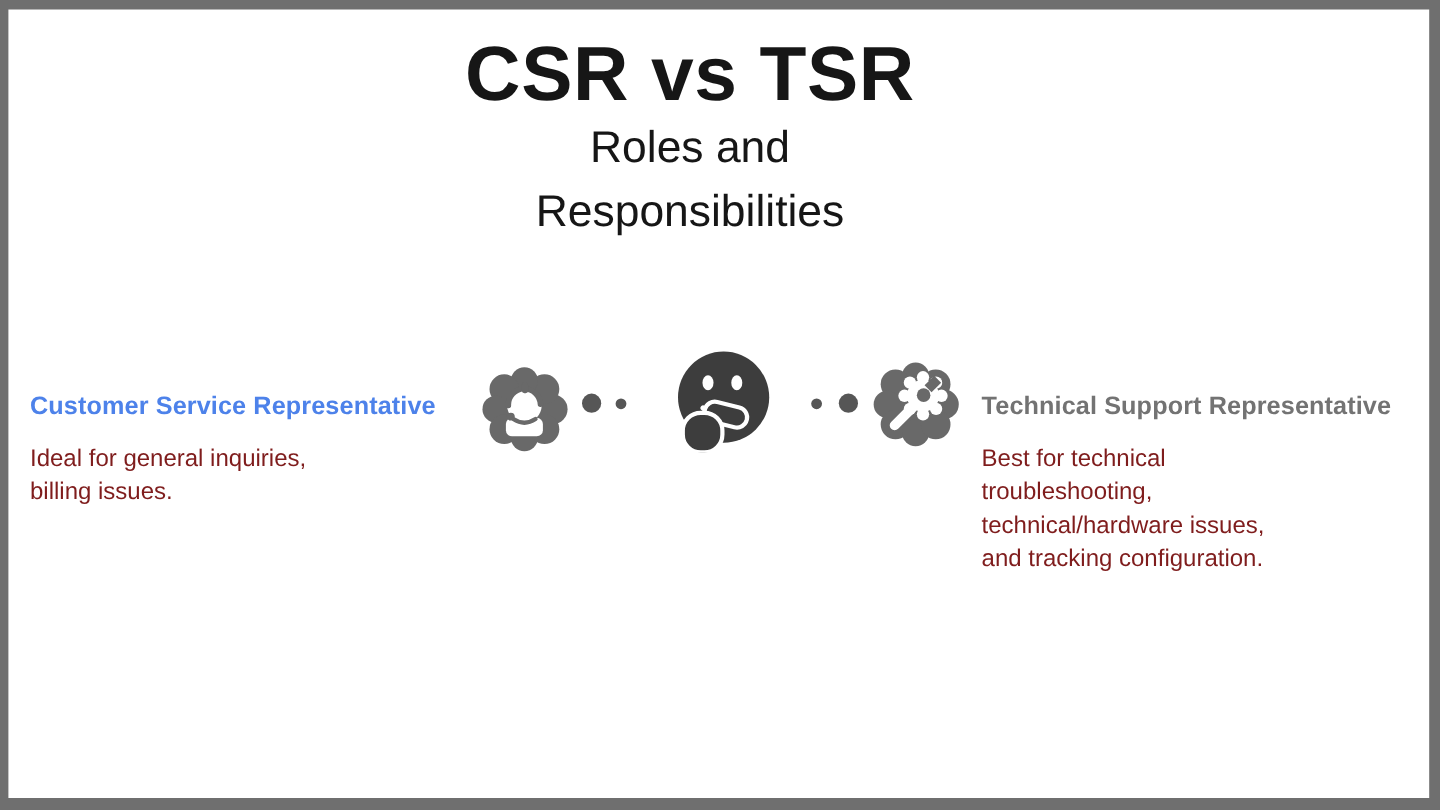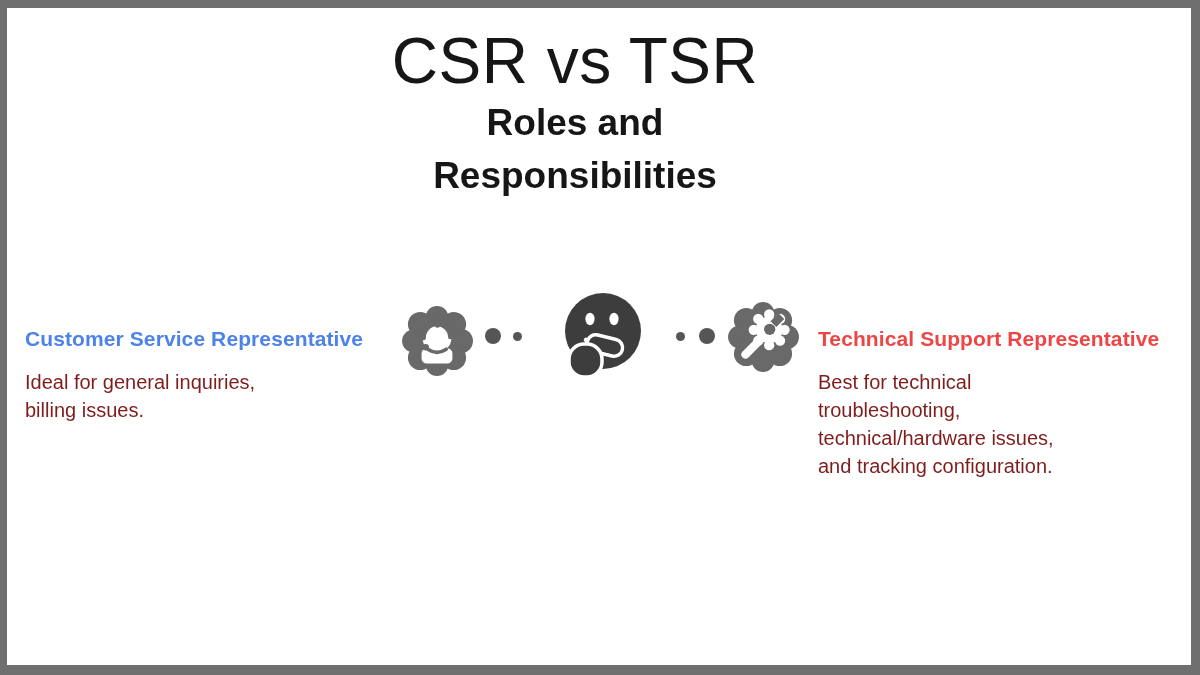--- a/index.html
+++ b/index.html
@@ -20,27 +20,27 @@
   
   .title-block {
     position: absolute;
     top: 18px; left: 0; right: 0;
     padding-right: 48px;
     text-align: center;
     color: #161616;
   }
   .title-block h1 {
     font-size: 64px;
-    font-weight: 400;
+    font-weight: 700;
     line-height: 70px;
     letter-spacing: 0.5px;
   }
   .subtitle-line {
     font-size: 37px;
-    font-weight: 700;
+    font-weight: 400;
     line-height: 53px;
   }
   
   .icon-abs { position: absolute; }
   .dot {
     position: absolute;
     background: #565656;
     border-radius: 50%;
   }
   .dot-l1 { left: 478px; top: 320px; width: 16px; height: 16px; }
@@ -58,21 +58,21 @@
     left: 811px; top: 318px; width: 380px;
     text-align: left;
   }
   .role-heading {
     font-size: 21px;
     font-weight: 700;
     line-height: 25px;
     letter-spacing: 0.1px;
   }
   .csr-col .role-heading { color: #4d82ea; }
-  .tsr-col .role-heading { color: #ef4444; }
+  .tsr-col .role-heading { color: #737373; }
   .role-desc {
     margin-top: 17px;
     color: #7f1d1d;
     font-size: 20px;
     line-height: 28px;
   }
 </style>
 </head>
 <body>
 

